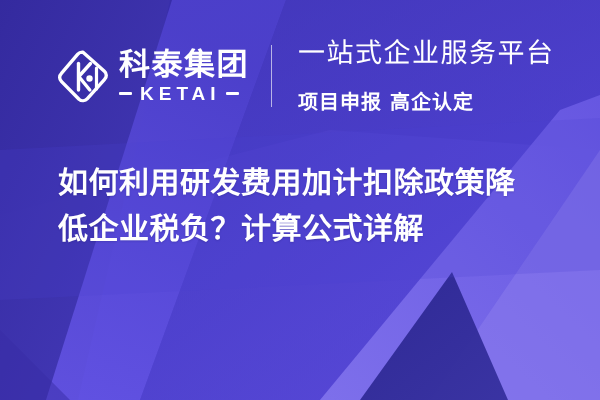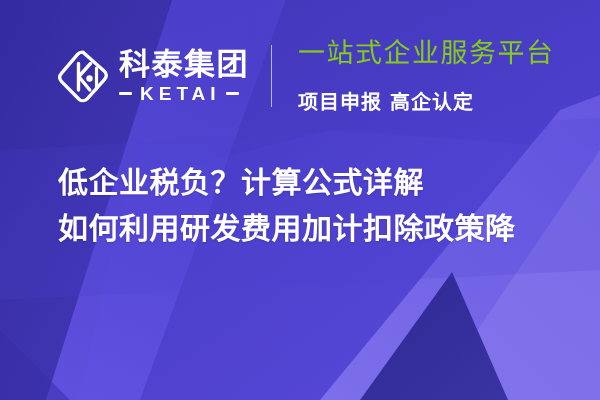--- a/index.html
+++ b/index.html
@@ -109,21 +109,21 @@
   .tagline-block {
     margin-left: 26px;
     display: flex;
     flex-direction: column;
     justify-content: center;
   }
   .tagline-main {
     font-family: Liberation Sans, sans-serif;
     font-size: 27px;
     font-weight: 400;
-    color: #84cc16;
+    color: #ffffff;
     letter-spacing: 1.5px;
     line-height: 1.18;
     white-space: nowrap;
   }
   .tagline-sub {
     font-family: "DejaVu Sans", "Liberation Sans", sans-serif;
     font-size: 20px;
     font-weight: 700;
     color: #ffffff;
     letter-spacing: 1px;
@@ -250,17 +250,17 @@
 
     <div class="divider"></div>
 
     <div class="tagline-block">
       <div class="tagline-main">一站式企业服务平台</div>
       <div class="tagline-sub">项目申报 高企认定</div>
     </div>
   </div>
 
   <div class="headline">
+    <div class="headline-line">如何利用研发费用加计扣除政策降</div>
     <div class="headline-line">低企业税负？计算公式详解</div>
-    <div class="headline-line">如何利用研发费用加计扣除政策降</div>
   </div>
 
 </div>
 
 </body></html>

